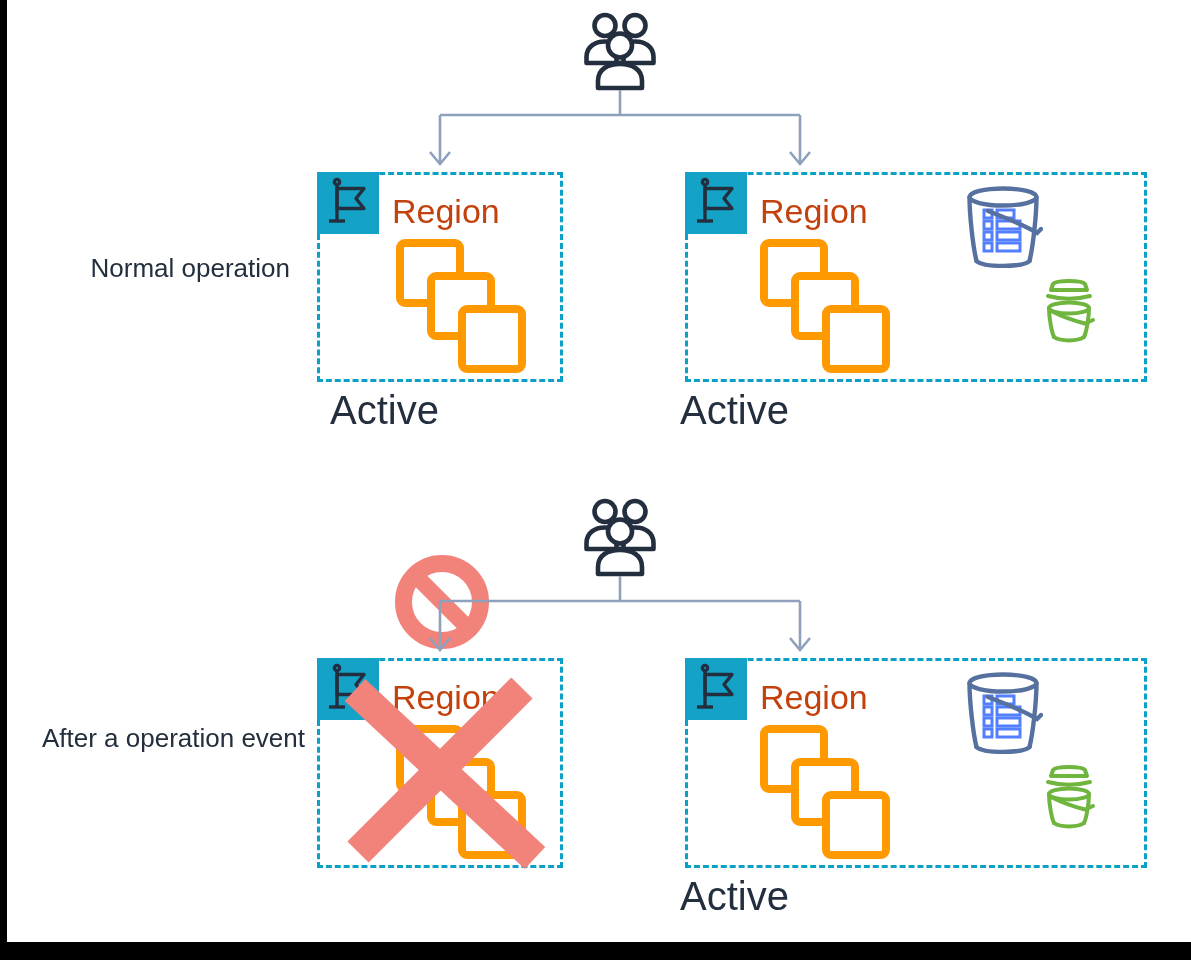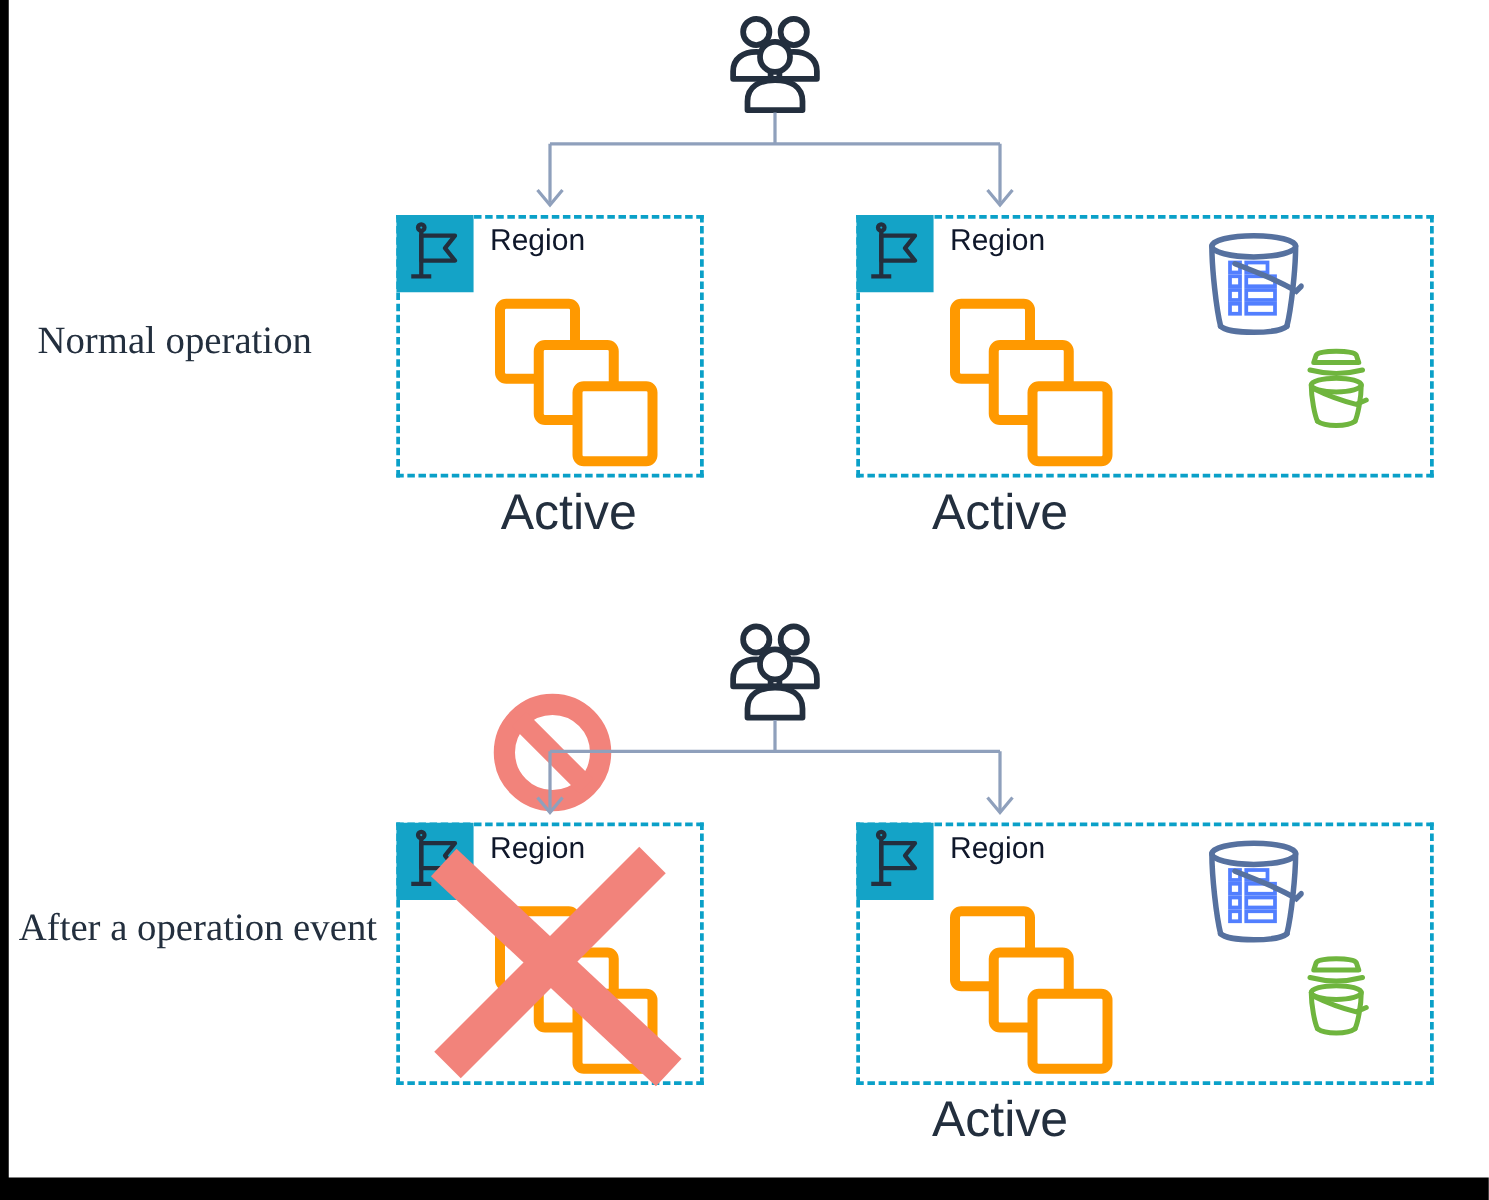--- a/index.html
+++ b/index.html
@@ -8,48 +8,47 @@
     font-family:"Liberation Sans","DejaVu Sans",sans-serif;
     position:relative;
   }
   .canvas{position:absolute;inset:0;width:1191px;height:960px;}
   .edge-left{position:absolute;left:0;top:0;width:7px;height:960px;background:#000;}
   .edge-bottom{position:absolute;left:0;top:942px;width:1191px;height:18px;background:#000;}
 
   .abs{position:absolute;}
 
   .side-label{
-    position:absolute;color:#232F3E;font-size:31px;line-height:1.4;
-    text-align:left;
-    font-family:Liberation Serif, serif;
+    position:absolute;color:#232F3E;font-size:26px;line-height:1.4;
+    text-align:right;
   }
 
   .region-box{
     position:absolute;border:3px dashed #0AA0C8;background:#ffffff;
     box-sizing:border-box;z-index:1;
   }
   .flag-badge{position:absolute;left:-3px;top:-3px;width:62px;height:62px;}
   .region-label{
-    position:absolute;left:72px;top:4px;color:#0f172a;font-size:24px;
+    position:absolute;left:72px;top:17px;color:#c2410c;font-size:34px;
     white-space:nowrap;
   }
   .stack{position:absolute;width:134px;height:138px;}
   .sq{
     position:absolute;width:52px;height:52px;border:8px solid #FF9900;
     border-radius:9px;background:#ffffff;
   }
   .sq1{left:0;top:0;}
   .sq2{left:31px;top:33px;}
   .sq3{left:62px;top:66px;}
 
   .bucket-blue{position:absolute;left:275px;top:10px;width:80px;height:88px;}
   .bucket-green{position:absolute;left:352px;top:102px;width:58px;height:70px;}
 
   .active-label{
-    position:absolute;color:#232F3E;font-size:40px;text-align:center;
+    position:absolute;color:#232F3E;font-size:40px;
   }
 
   .connector{position:absolute;z-index:4;}
   .users{position:absolute;z-index:2;}
   .no-sign{position:absolute;left:394px;top:554px;width:96px;height:96px;z-index:2;}
   .x-mark{position:absolute;left:330px;top:670px;z-index:5;}
 </style>
 </head>
 <body>
 

